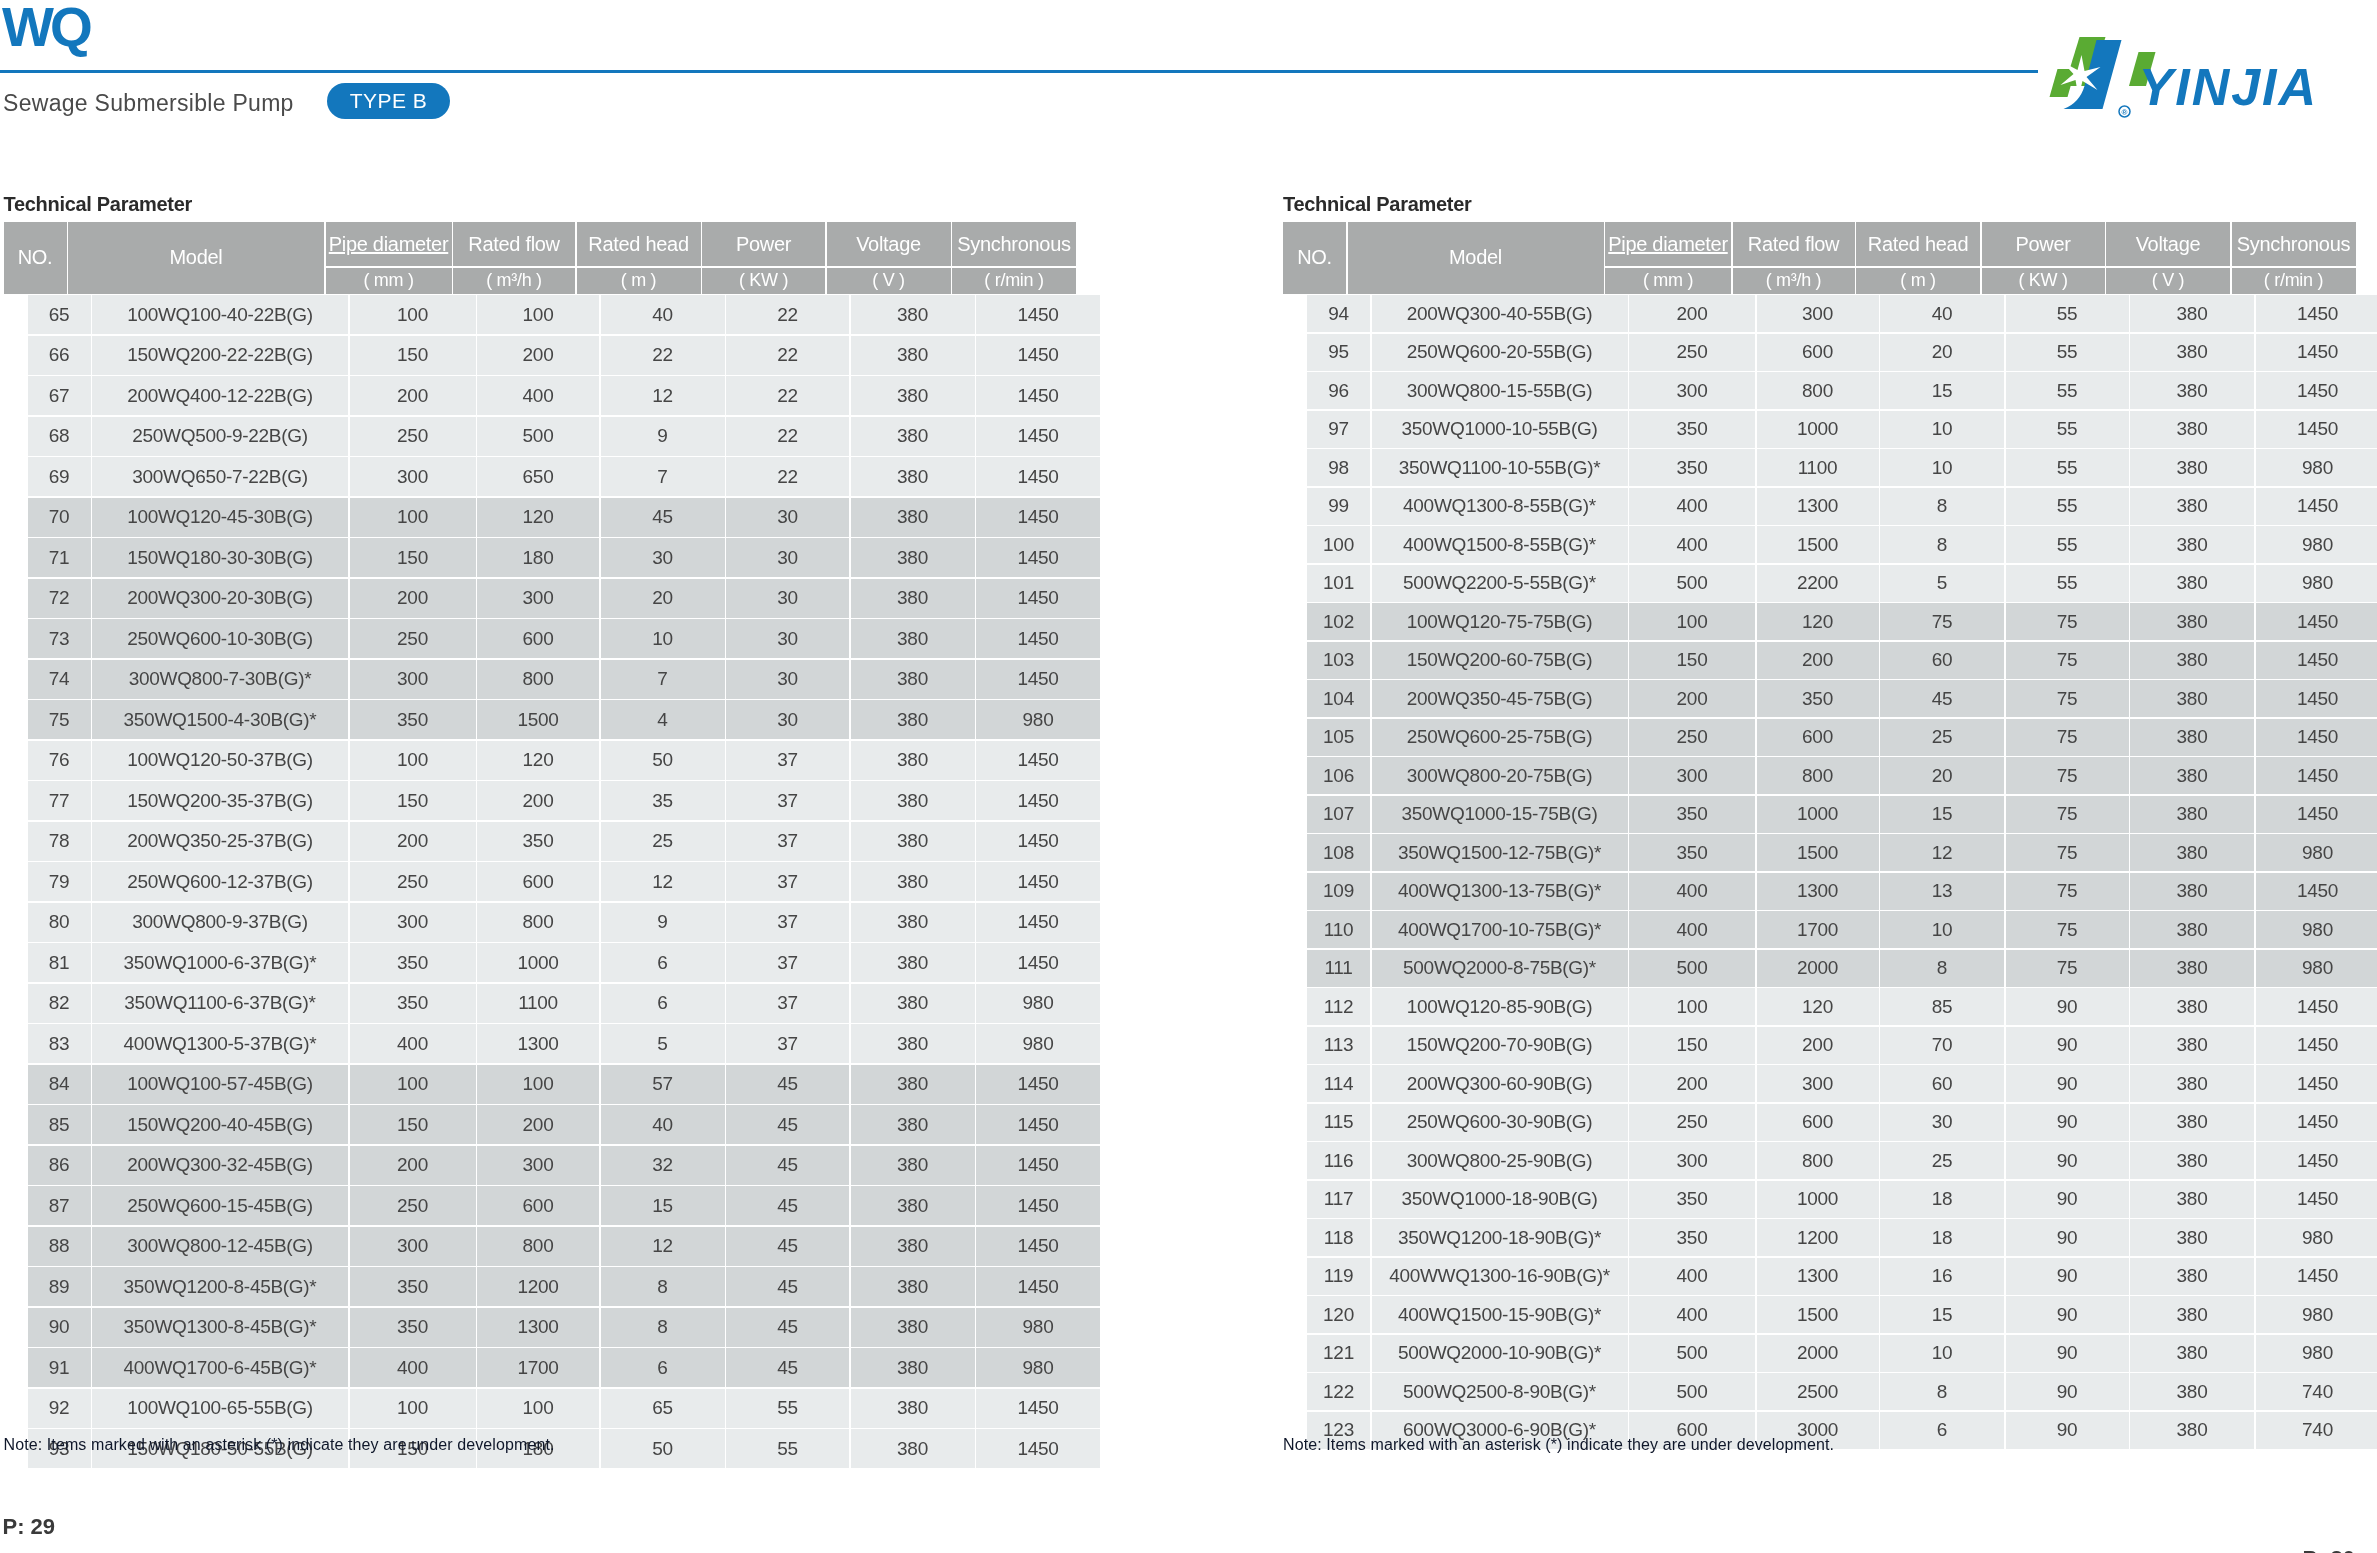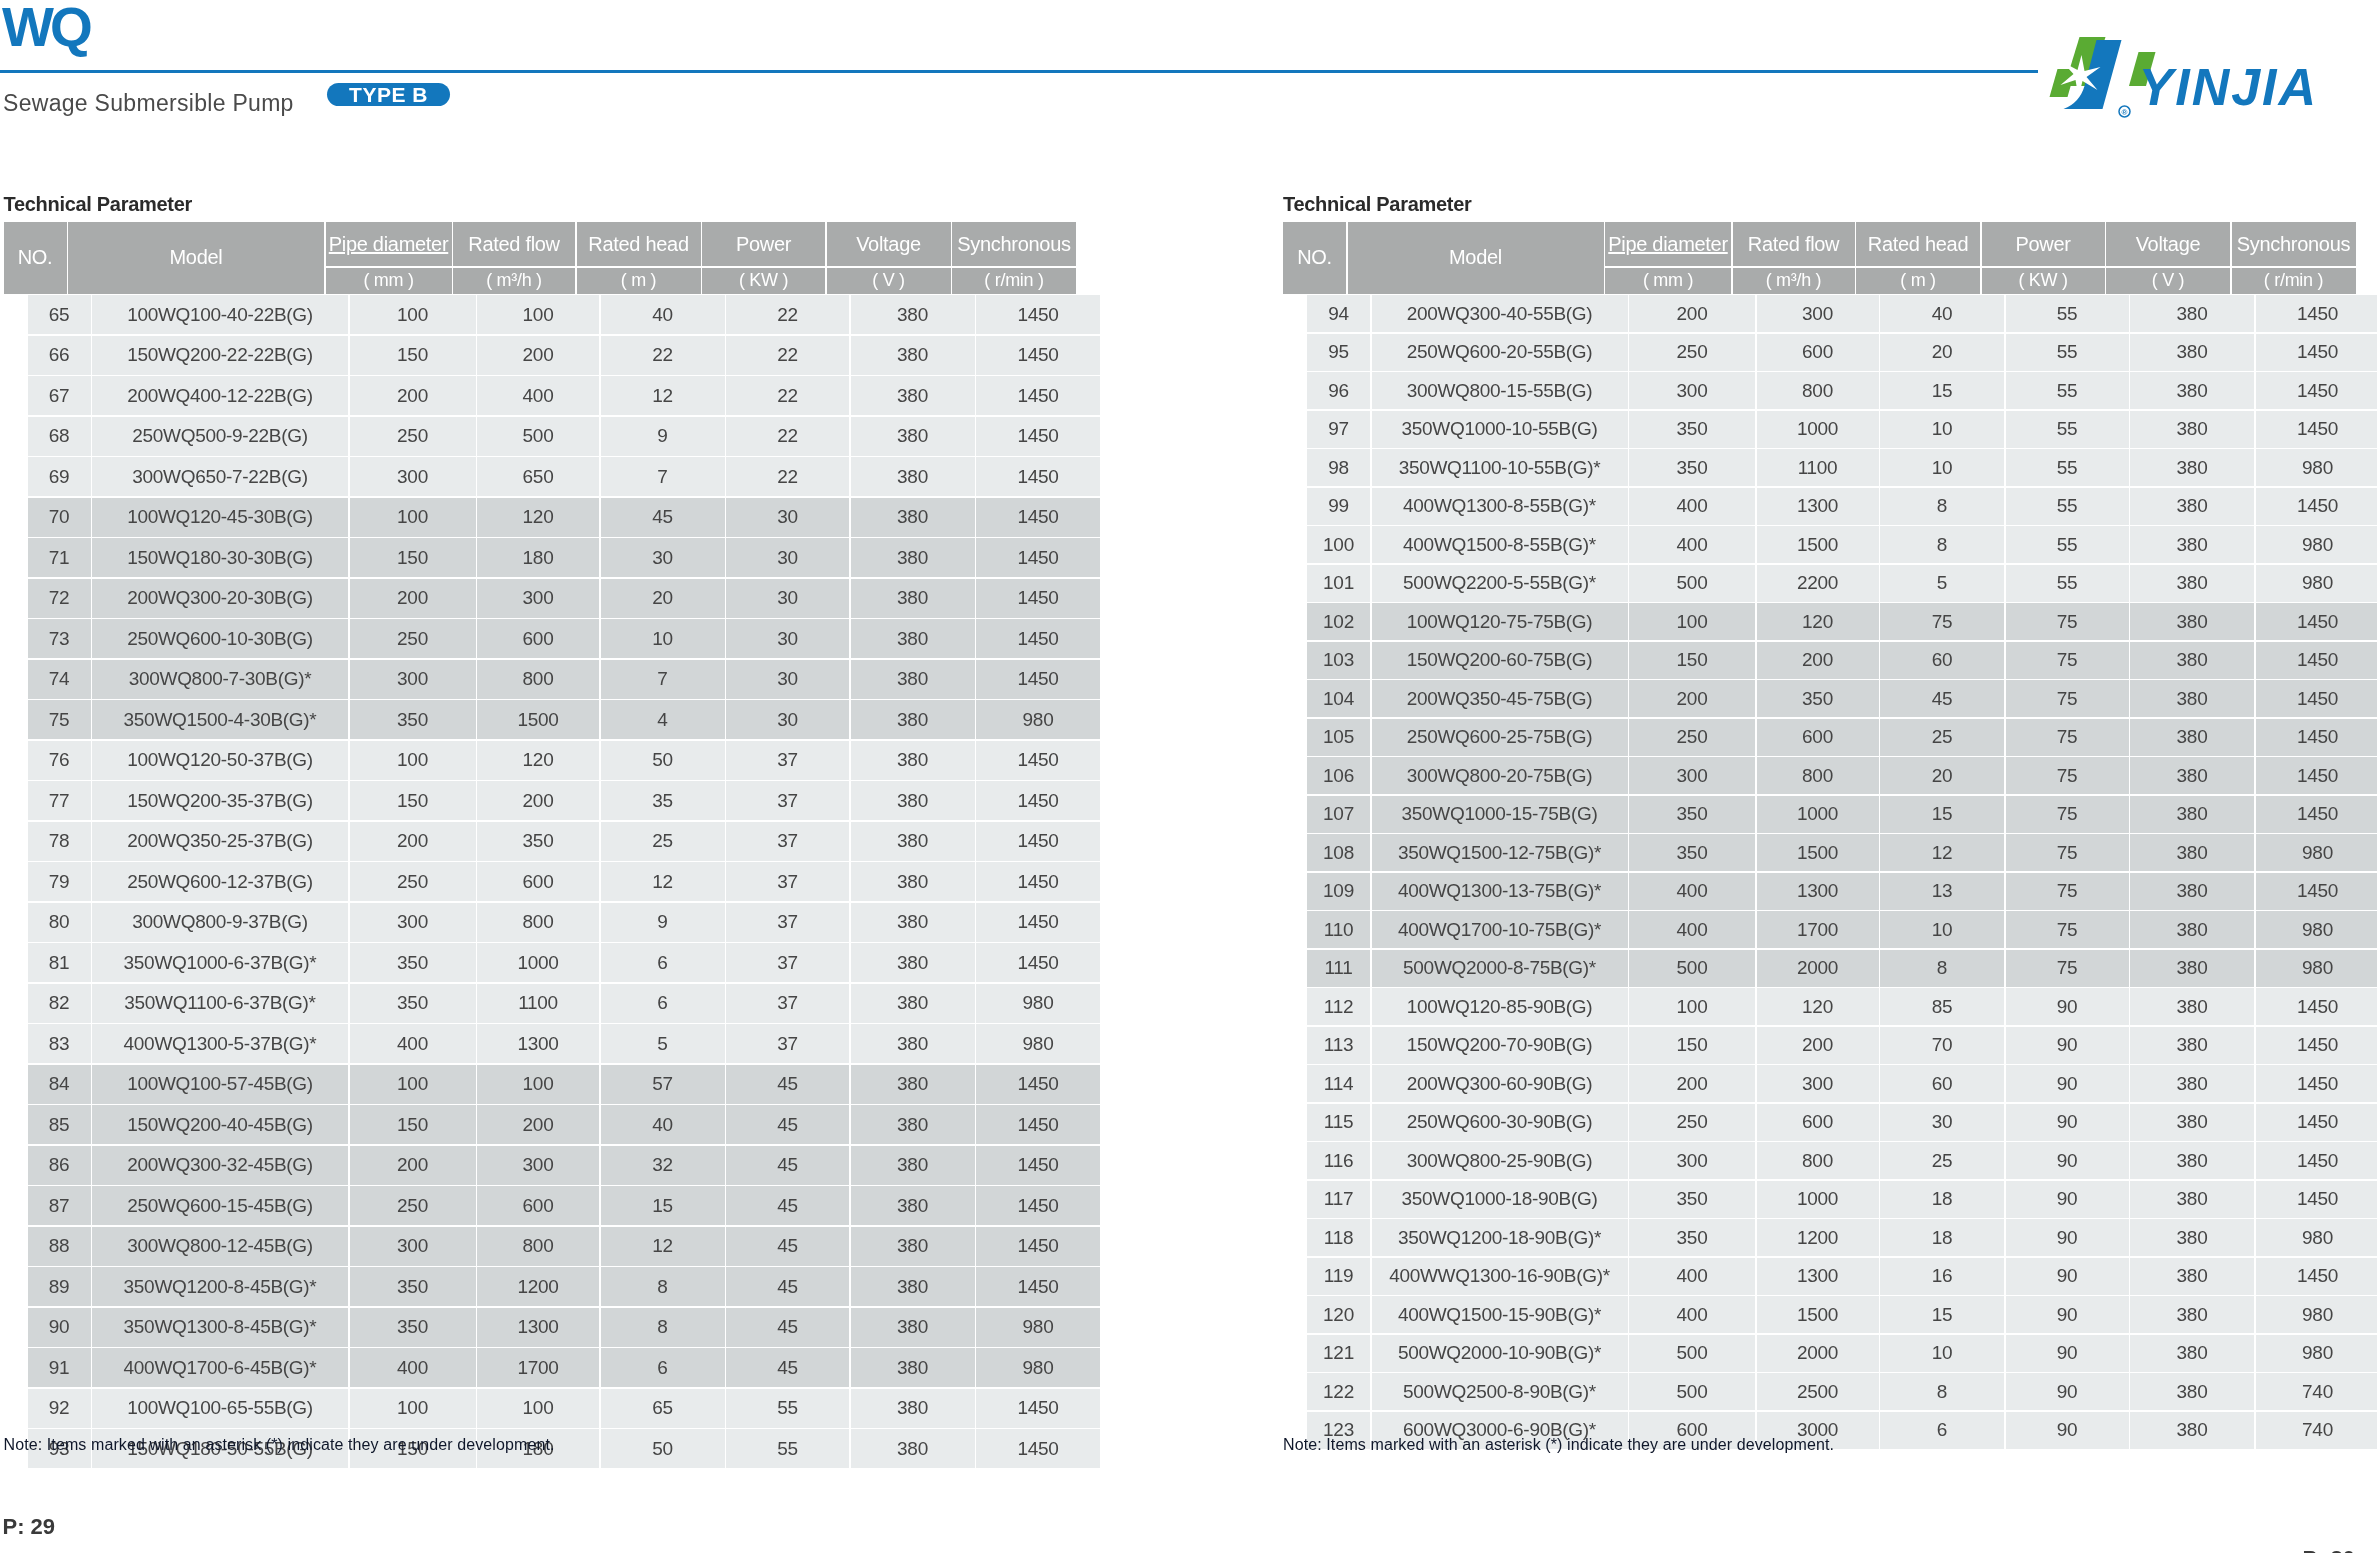--- a/index.html
+++ b/index.html
@@ -14,23 +14,23 @@
   }
   .head-rule {
     position:absolute; left:0; top:70px; width:2038px; height:3px;
     background:var(--blue,#1377bd);
   }
   .subtitle {
     position:absolute; left:3px; top:90px; font-size:23px; color:#4a4a4a;
     letter-spacing:0.3px;
   }
   .type-badge {
-    position:absolute; left:327px; top:83px; width:123px; height:23px;
+    position:absolute; left:327px; top:83px; width:123px; height:36px;
     background:var(--blue,#1377bd); border-radius:18px; color:#ffffff;
-    font-size:21px; font-weight:bold; display:flex; align-items:center;
+    font-size:21px; font-weight:normal; display:flex; align-items:center;
     justify-content:center; letter-spacing:0.5px;
   }
   .logo { position:absolute; left:2040px; top:30px; }
   
   .section { position:absolute; top:193px; width:1072px; }
   #t0 { left:3.5px;    --rh:39px;   }
   #t1 { left:1283px; --rh:37px; }
   .section-title {
     font-size:20px; font-weight:bold; color:#2b2b2b; line-height:22px;
     letter-spacing:-0.3px;

